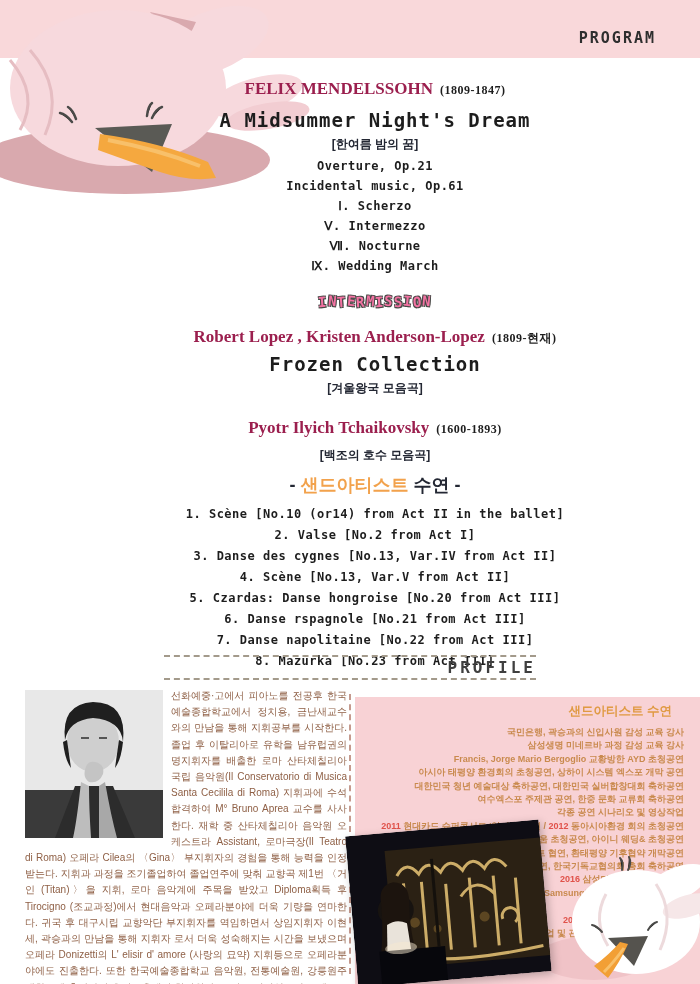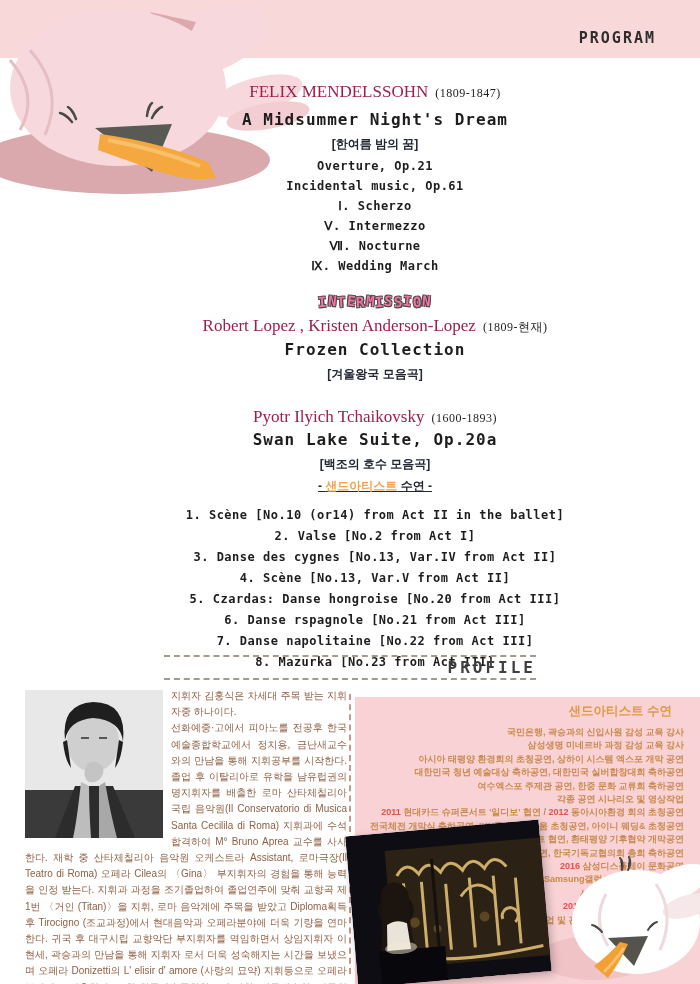--- a/index.html
+++ b/index.html
@@ -10,43 +10,43 @@
   .top-band{position:absolute;top:0;left:0;width:700px;height:58px;background:#f9d8da;}
   .program-label{
     position:absolute;top:29px;right:44px;
     font-family:"DejaVu Sans Mono",monospace;font-weight:bold;font-size:15px;
     letter-spacing:2px;color:#2e2e2e;margin-left:24px;
   }
   .swan-top{position:absolute;top:0;left:0;width:340px;height:200px;}
 
   .program{position:absolute;top:80px;left:90px;width:570px;text-align:center;}
   .composer{
-    font-family:"Liberation Serif","DejaVu Serif",serif;font-weight:normal;
-    font-size:17px;color:#9b1f4e;height:22px;line-height:24px;white-space:nowrap;
+    font-family:"Liberation Serif","DejaVu Serif",serif;font-weight:bold;
+    font-size:17px;color:#9b1f4e;height:22px;line-height:18px;white-space:nowrap;
   }
   .composer .dates{font-size:12px;color:#1d1d1d;margin-left:7px;letter-spacing:0.5px;}
   .mono{font-family:"DejaVu Sans Mono",monospace;font-weight:bold;color:#1d1d1d;}
-  .work-title{font-size:16px;letter-spacing:1px;height:20px;line-height:20px;margin-top:8px;}
+  .work-title{font-size:19px;letter-spacing:1px;height:20px;line-height:20px;margin-top:8px;}
   .kr-title{font-size:12px;color:#232733;height:18px;line-height:18px;margin-top:5px;font-weight:bold;text-align:center;}
   .prog-item{font-size:12px;height:20px;line-height:20px;letter-spacing:0.5px;}
   .movement{font-size:12px;height:20px;line-height:20px;letter-spacing:0.5px;}
   .intermission{
     margin-top:14px;height:24px;line-height:24px;font-size:14px;font-weight:bold;
     letter-spacing:1px;color:#f272a2;
     font-family:"DejaVu Sans Mono",monospace;
     text-shadow:-1px -1px 0 #4a4a48,1px -1px 0 #4a4a48,-1px 1px 0 #4a4a48,1px 1px 0 #4a4a48;
   }
   .intermission .im-l{display:inline-block;}
   .intermission .im-1{transform:rotate(5deg) translateY(-1px);}
   .intermission .im-0{transform:rotate(-4deg);}
-  .mt14{}
+  .mt14{margin-top:14px;}
   .mt22{margin-top:22px;}
   .mt3{margin-top:3px;}
   .mt4{margin-top:4px;}
-  .performer-line{font-size:12px;font-weight:bold;color:#232733;height:18px;line-height:18px;margin-top:4px;text-decoration:underline;}
+  .performer-line{font-size:18px;font-weight:bold;color:#232733;height:18px;line-height:18px;margin-top:12px;}
   .performer-line .artist{color:#f2a24c;}
   .swan-list{margin-top:10px;}
   .swan-list .movement{height:21px;line-height:21px;}
 
   .profile-heading{position:absolute;top:655px;left:164px;width:372px;text-align:right;}
   .dash-line{border-top:2px dashed #a39a8b;height:1px;}
   .profile-heading .label{
     font-family:"DejaVu Sans Mono",monospace;font-weight:bold;font-size:16px;
     letter-spacing:3px;color:#3f3f3f;height:20px;line-height:20px;
   }
@@ -120,21 +120,20 @@
 
   <div class="composer mt14">
     <span>Robert Lopez , Kristen Anderson-Lopez</span><span class="dates">(1809-현재)</span>
   </div>
   <div class="work-title mono mt4">Frozen Collection</div>
   <div class="kr-title">[겨울왕국 모음곡]</div>
 
   <div class="composer mt22">
     <span>Pyotr Ilyich Tchaikovsky</span><span class="dates">(1600-1893)</span>
   </div>
-  <div class="work-title mono mt3">Swan Lake Suite, Op.20a</div>
   <div class="kr-title">[백조의 호수 모음곡]</div>
   <div class="performer-line">
     <span>- </span><span class="artist">샌드아티스트</span><span> 수연 -</span>
   </div>
   <div class="swan-list">
       <div class="movement mono">1. Scène [No.10 (or14) from Act II in the ballet]</div>
       <div class="movement mono">2. Valse [No.2 from Act I]</div>
       <div class="movement mono">3. Danse des cygnes [No.13, Var.IV from Act II]</div>
       <div class="movement mono">4. Scène [No.13, Var.V from Act II]</div>
       <div class="movement mono">5. Czardas: Danse hongroise [No.20 from Act III]</div>
@@ -160,31 +159,31 @@
       <path d="M80 92 Q86 126 92 148 L74 148 Q74 116 74 96 Z" fill="#a8a8a8"></path>
       <ellipse cx="68" cy="52" rx="26" ry="30" fill="#cfcfcf"></ellipse>
       <path d="M40 50 Q36 14 68 12 Q102 12 98 52 Q96 30 68 28 Q44 30 40 50 Z" fill="#1f1f1f"></path>
       <path d="M38 52 Q40 70 46 78 L42 50 Z" fill="#1f1f1f"></path>
       <path d="M98 52 Q96 70 90 78 L94 50 Z" fill="#1f1f1f"></path>
       <line x1="56" y1="48" x2="64" y2="48" stroke="#555" stroke-width="2"></line>
       <line x1="74" y1="48" x2="82" y2="48" stroke="#555" stroke-width="2"></line>
       <path d="M60 80 Q62 70 70 72 Q80 74 78 84 Q74 94 64 92 Q58 88 60 80 Z" fill="#c4c4c4"></path>
     </svg>
   </div>
-  <div>지휘자 김홍식은 차세대 주목 받는 지휘자중 하나이다.</div>
   <div>선화예중·고에서 피아노를 전공후 한국예술종합학교에서 정치용, 금난새교수와의 만남을 통해 지휘공부를 시작한다. 졸업 후 이탈리아로 유학을 남유럽권의 명지휘자를 배출한 로마 산타체칠리아국립 음악원(Il Conservatorio di Musica Santa Cecilila di Roma) 지휘과에 수석합격하여 M° Bruno Aprea 교수를 사사한다. 재학 중 산타체칠리아 음악원 오케스트라 Assistant, 로마극장(Il Teatro di Roma) 오페라 Cilea의 〈Gina〉 부지휘자의 경험을 통해 능력을 인정 받는다. 지휘과 과정을 조기졸업하여 졸업연주에 맞춰 교향곡 제1번 〈거인 (Titan)〉을 지휘, 로마 음악계에 주목을 받았고 Diploma획득 후 Tirocigno (조교과정)에서 현대음악과 오페라분야에 더욱 기량을 연마한다. 귀국 후 대구시립 교향악단 부지휘자를 역임하면서 상임지휘자 이현세, 곽승과의 만남을 통해 지휘자 로서 더욱 성숙해지는 시간을 보냈으며 오페라 Donizetti의 L' elisir d' amore (사랑의 묘약) 지휘등으로 오페라분야에도 진출한다. 또한 한국예술종합학교 음악원, 전통예술원, 강릉원주대학교에 출강하여 음악교육에서 힘써왔다. 그리고 강남심포니 오케스트라 (상임지휘자 서현석) 부지휘자로 임명되어 프린지콘서트, 정명화, 강동석 협연 지휘, 2011 예술의 전당 여름음악축제 지휘등 활발히 활동 하였으며 목원대학교 관현악 강사, 공연예술평가위원도 역임하였다. 현재 2013년 7월부터 군산시립교향 악단 상임지휘자로 임명되어 지휘자로서 착실히 한걸음 더 도약중이다.</div>
 </div>
 
 <div class="v-dash"></div>
 
 <div class="pink-box">
   <div class="sand-title">샌드아티스트 수연</div>
   <div class="sand-lines">
       <div class="sand-line">국민은행, 곽승과의 신입사원 감성 교육 강사</div>
       <div class="sand-line">삼성생명 미네르바 과정 감성 교육 강사</div>
+      <div class="sand-line">Francis, Jorge Mario Bergoglio 교황방한 AYD 초청공연</div>
       <div class="sand-line">아시아 태평양 환경회의 초청공연, 상하이 시스템 엑스포 개막 공연</div>
       <div class="sand-line">대한민국 청년 예술대상 축하공연, 대한민국 실버합창대회 축하공연</div>
       <div class="sand-line">여수엑스포 주제관 공연, 한중 문화 교류회 축하공연</div>
       <div class="sand-line">각종 공연 시나리오 및 영상작업</div>
       <div class="sand-line"><span class="yr">2011</span> 현대카드 슈퍼콘서트 '일디보' 협연 / <span class="yr">2012</span> 동아시아환경 회의 초청공연</div>
       <div class="sand-line">전국체전 개막식 축하공연, IKY국제심포지움 초청공연, 아이니 웨딩&amp; 초청공연</div>
       <div class="sand-line">꿈을 찾는 콘서트 협연, 환태평양 기후협약 개막공연</div>
       <div class="sand-line">한민족 축전 막공연, 한국기독교협의회 총회 축하공연</div>
       <div class="sand-line"><span class="yr">2016</span> 삼성디스플레이 문화공연</div>
       <div class="sand-line">Samsung갤럭시 S4 런칭 축하공연</div>

